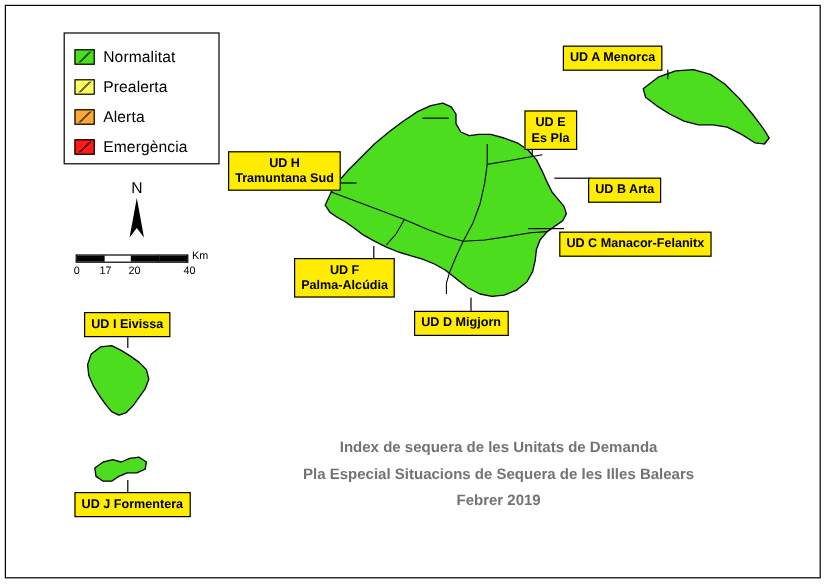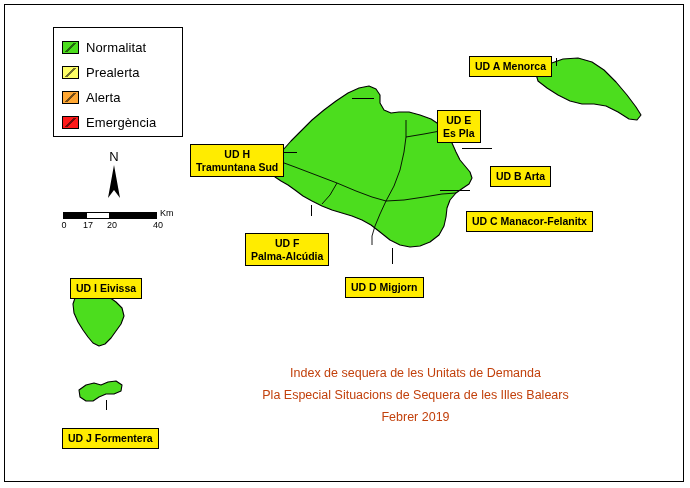--- a/index.html
+++ b/index.html
@@ -144,37 +144,36 @@
     background: #ffec00;
     border: 1px solid #000000;
     box-sizing: border-box;
     font-size: 10.5px;
     font-weight: bold;
     color: #000000;
     text-align: center;
     line-height: 12.5px;
     padding: 3px 5px;
     white-space: nowrap;
-    margin-top: 18px;
   }
   .leader {
     position: absolute;
     background: #000000;
   }
 
   
   #title-block {
     position: absolute;
     left: 243px;
     top: 362px;
     width: 345px;
     text-align: center;
     font-size: 12.5px;
-    font-weight: normal;
-    color: #c2410c;
+    font-weight: bold;
+    color: #737373;
     line-height: 22px;
   }
 </style>
 </head>
 <body>
 
 <div id="root">
 
   <div id="map-frame"></div>
 

